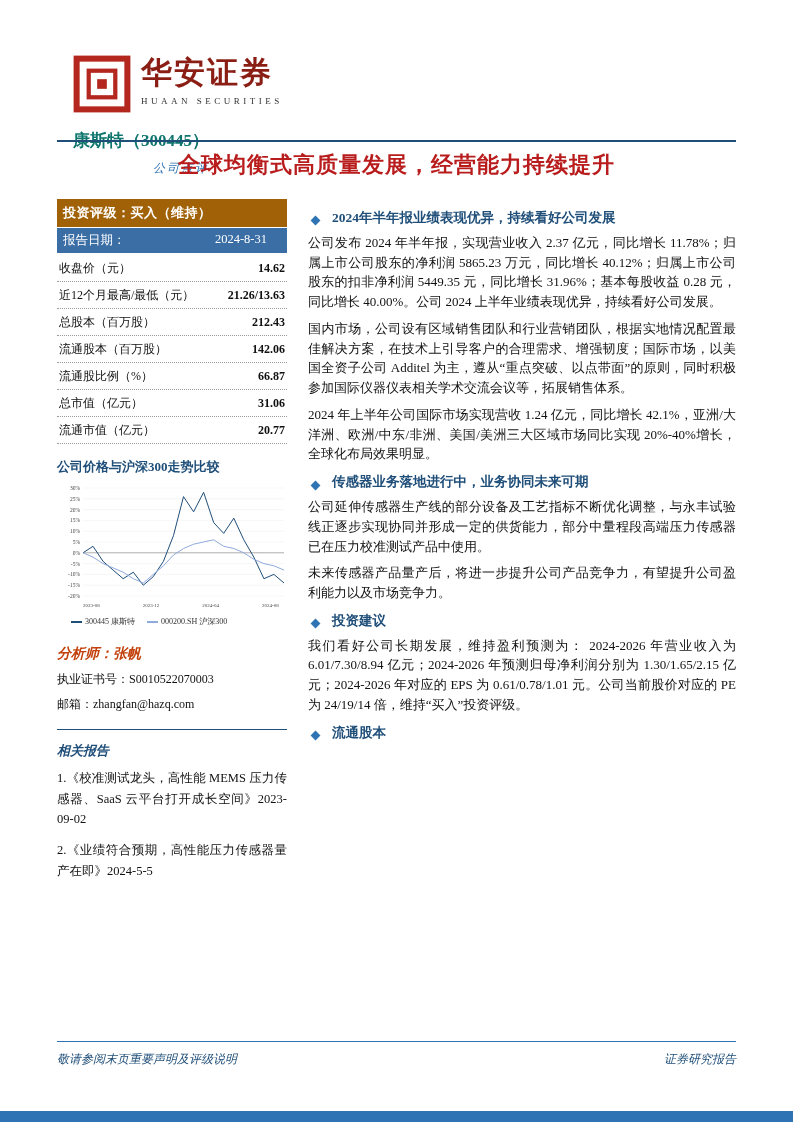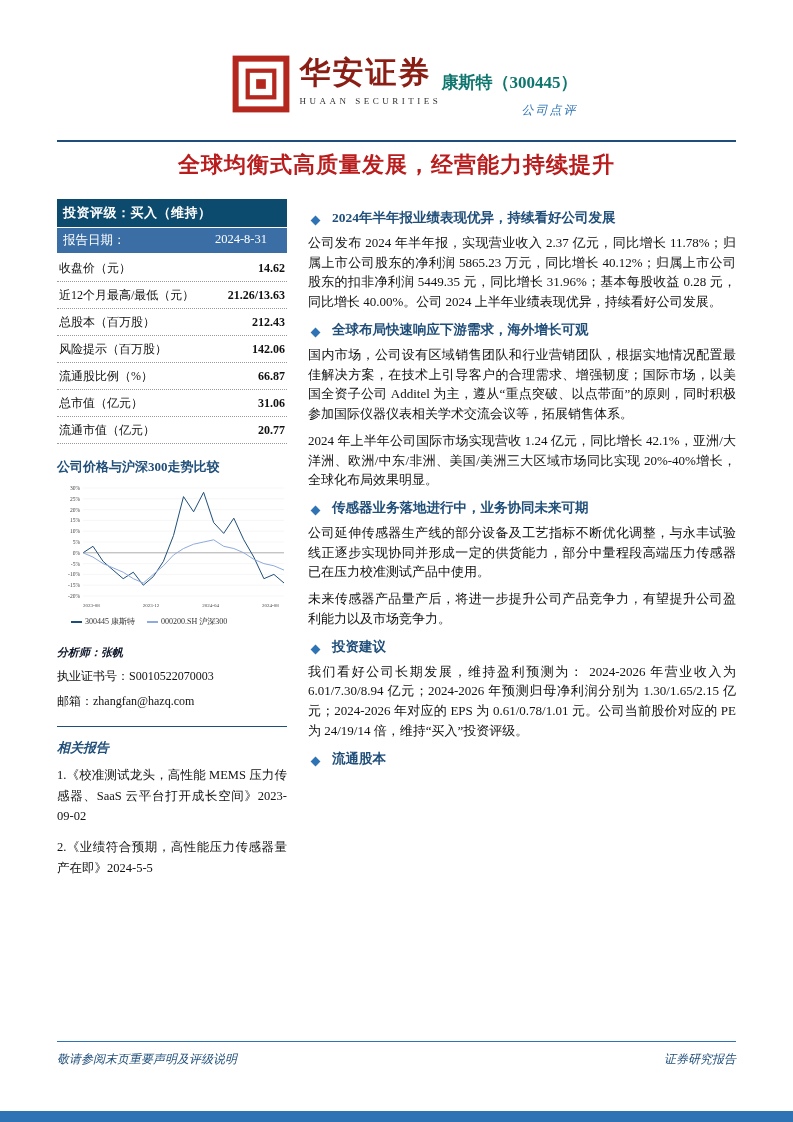--- a/index.html
+++ b/index.html
@@ -1,48 +1,48 @@
 <!DOCTYPE html>
 <html><head>
 <meta charset="utf-8">
 <style>
   * { margin:0; padding:0; box-sizing:border-box; }
   html,body { background:#ffffff; }
   body { font-family:"Liberation Serif","DejaVu Serif",serif; }
   .page { position:relative; width:793px; height:1122px; background:#fff; overflow:hidden; }
 
   
-  .header { position:absolute; left:73px; right:57px; top:55px; display:flex; justify-content:center; align-items:flex-start; }
+  .header { position:absolute; left:73px; right:57px; top:55px; display:flex; justify-content:flex-start; align-items:flex-start;flex-direction:column; }
   .logo { display:flex; gap:10px; align-items:flex-start; }
   .seal { width:58px; height:58px; flex:0 0 auto; }
   .brand-cn { font-size:31px; font-weight:bold; color:#8A1E14; line-height:1.15; letter-spacing:2px; }
   .brand-en { font-size:9px; letter-spacing:3.5px; color:#333; margin-top:5px; }
   .header-right { text-align:right; margin-top:16px; }
   .stock-name { font-size:17px; font-weight:bold; color:#0f766e; }
   .report-type { font-size:12px; color:#2E74B5; margin-top:8px; letter-spacing:2px; font-style:italic; }
   .header-rule { position:absolute; left:57px; right:57px; top:140px; height:2px; background:#1F4E79; }
 
   
   .title { position:absolute; left:57px; right:57px; top:150px; text-align:center; font-size:22px; font-weight:bold; color:#b91c1c; letter-spacing:1px; }
 
   
   .left-col { position:absolute; left:57px; top:199px; width:230px; }
-  .rating-bar { background:#0c4a6e; color:#fff; font-weight:bold; font-size:13px; padding:5px 6px; letter-spacing:0.5px; }
+  .rating-bar { background:#a16207; color:#fff; font-weight:bold; font-size:13px; padding:5px 6px; letter-spacing:0.5px; }
   .date-bar { background:#3A6EA5; color:#fff; font-size:12.5px; padding:4px 20px 4px 6px; display:flex; justify-content:space-between; margin-top:1px;text-align:center; }
   .stats { margin-top:2px; }
   .stat-row { display:flex; justify-content:space-between; align-items:center; font-size:12px; color:#111; padding:5px 2px 4px 2px; border-bottom:1px dotted #9a9a9a; }
   .stat-label { white-space:nowrap; }
   .stat-value { font-weight:bold; white-space:nowrap; }
   .chart-title { margin-top:14px; font-size:13px; font-weight:bold; color:#1F4E79; }
   .chart { margin-top:6px; }
   .legend { display:flex; gap:12px; align-items:center; font-size:8px; color:#333; margin-top:0; padding-left:14px; }
   .legend-item { display:flex; align-items:center; gap:3px; }
   .legend-swatch { display:inline-block; width:11px; height:2px; }
   .analyst { margin-top:18px; }
-  .analyst-name { font-size:11px; font-weight:bold; color:#0f172a; font-style:italic; }
+  .analyst-name { font-size:14px; font-weight:bold; color:#c2410c; font-style:italic; }
   .analyst-cert, .analyst-email { font-size:12px; color:#111; margin-top:8px; }
   .related-rule { height:1px; background:#1F4E79; margin:16px 0 12px 0; }
   .related-title { font-size:13px; font-weight:bold; color:#1F4E79; font-style:italic; margin-bottom:8px; }
   .related-item { font-size:12.5px; color:#111; line-height:1.65; text-align:justify; margin-bottom:10px; }
 
   
   .right-col { position:absolute; left:303px; top:199px; width:433px; }
   .section-bar { background:#1F4E79; color:#fff; font-weight:bold; font-size:14px; padding:4px 8px; letter-spacing:1px; }
   .blocks { margin-top:10px; }
   .block-heading { display:flex; align-items:center; margin:9px 0 5px 0; padding-left:9px; }
@@ -96,21 +96,21 @@
         </div>
         <div class="stat-row">
           <span class="stat-label">近12个月最高/最低（元）</span>
           <span class="stat-value">21.26/13.63</span>
         </div>
         <div class="stat-row">
           <span class="stat-label">总股本（百万股）</span>
           <span class="stat-value">212.43</span>
         </div>
         <div class="stat-row">
-          <span class="stat-label">风险提示（百万股）</span>
+          <span class="stat-label">流通股本（百万股）</span>
           <span class="stat-value">142.06</span>
         </div>
         <div class="stat-row">
           <span class="stat-label">流通股比例（%）</span>
           <span class="stat-value">66.87</span>
         </div>
         <div class="stat-row">
           <span class="stat-label">总市值（亿元）</span>
           <span class="stat-value">31.06</span>
         </div>
@@ -176,24 +176,20 @@
       </div>
   </aside>
 
   <main class="right-col">
     <div class="blocks" id="blocks">
         <div class="block-heading">
           <span class="diamond"></span>
           <span class="heading-text">2024年半年报业绩表现优异，持续看好公司发展</span>
         </div>
         <p class="block-para">公司发布 2024 年半年报，实现营业收入 2.37 亿元，同比增长 11.78%；归属上市公司股东的净利润 5865.23 万元，同比增长 40.12%；归属上市公司股东的扣非净利润 5449.35 元，同比增长 31.96%；基本每股收益 0.28 元，同比增长 40.00%。公司 2024 上半年业绩表现优异，持续看好公司发展。</p>
-        <div class="block-heading">
-          <span class="diamond"></span>
-          <span class="heading-text">全球布局快速响应下游需求，海外增长可观</span>
-        </div>
         <p class="block-para">国内市场，公司设有区域销售团队和行业营销团队，根据实地情况配置最佳解决方案，在技术上引导客户的合理需求、增强韧度；国际市场，以美国全资子公司 Additel 为主，遵从“重点突破、以点带面”的原则，同时积极参加国际仪器仪表相关学术交流会议等，拓展销售体系。</p>
         <p class="block-para">2024 年上半年公司国际市场实现营收 1.24 亿元，同比增长 42.1%，亚洲/大洋洲、欧洲/中东/非洲、美国/美洲三大区域市场同比实现 20%-40%增长，全球化布局效果明显。</p>
         <div class="block-heading">
           <span class="diamond"></span>
           <span class="heading-text">传感器业务落地进行中，业务协同未来可期</span>
         </div>
         <p class="block-para">公司延伸传感器生产线的部分设备及工艺指标不断优化调整，与永丰试验线正逐步实现协同并形成一定的供货能力，部分中量程段高端压力传感器已在压力校准测试产品中使用。</p>
         <p class="block-para">未来传感器产品量产后，将进一步提升公司产品竞争力，有望提升公司盈利能力以及市场竞争力。</p>
         <div class="block-heading">
           <span class="diamond"></span>

